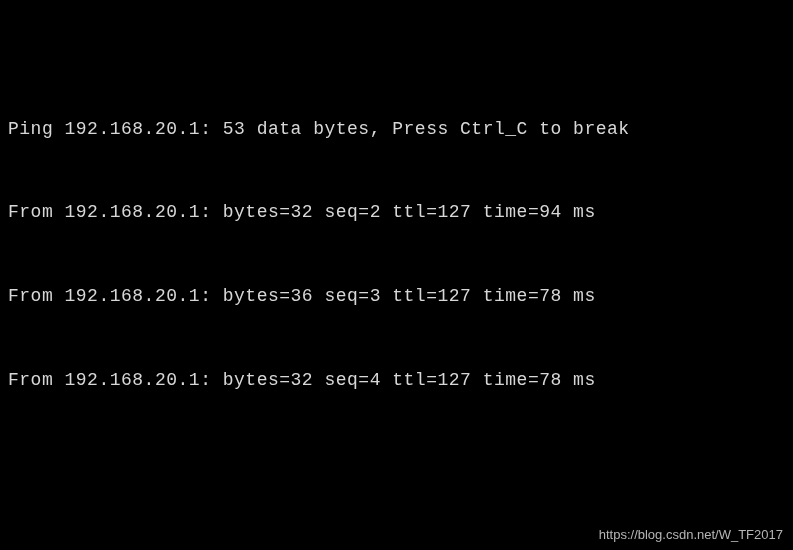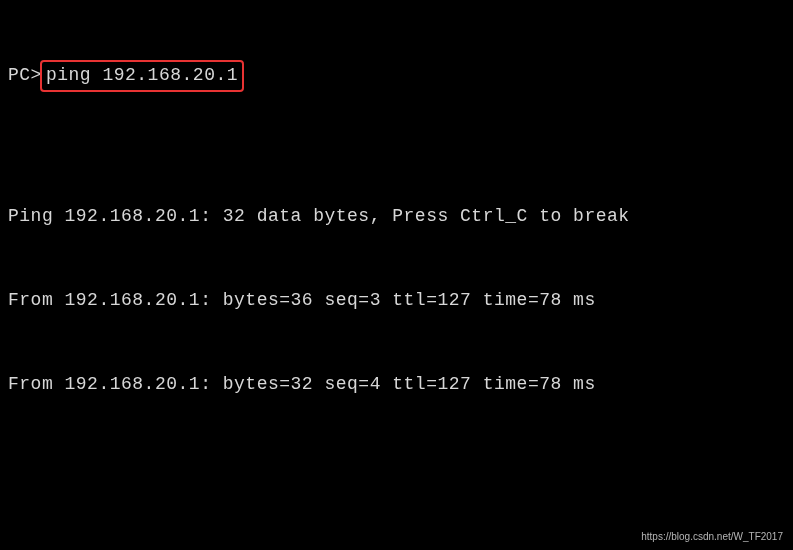--- a/index.html
+++ b/index.html
@@ -27,32 +27,32 @@
     border-radius: 4px;
     padding: 0 4px;
     display: inline-block;
     margin-left: -2px;
   }
   .watermark {
     position: absolute;
     right: 10px;
     bottom: 8px;
     font-family: Arial, sans-serif;
-    font-size: 10px;
+    font-size: 13px;
     color: #b5b5b5;
     letter-spacing: 0;
   }
 </style>
 </head>
 <body>
 
 <div class="terminal">
-  <span class="line"><span class="prompt-prefix">PC&gt;</span><span class="cmd-box">ping 192.168.20.1</span></span>
   <span class="line"></span>
-  <span class="line">Ping 192.168.20.1: 32 data bytes, Press Ctrl_C to break</span>
+  <span class="line">Ping 192.168.20.1: 53 data bytes, Press Ctrl_C to break</span>
+  <span class="line">From 192.168.20.1: bytes=32 seq=2 ttl=127 time=94 ms</span>
   <span class="line">From 192.168.20.1: bytes=36 seq=3 ttl=127 time=78 ms</span>
   <span class="line">From 192.168.20.1: bytes=32 seq=4 ttl=127 time=78 ms</span>
   
   <span class="line"></span>
   
   
   
   
   
   <span class="line"></span>

